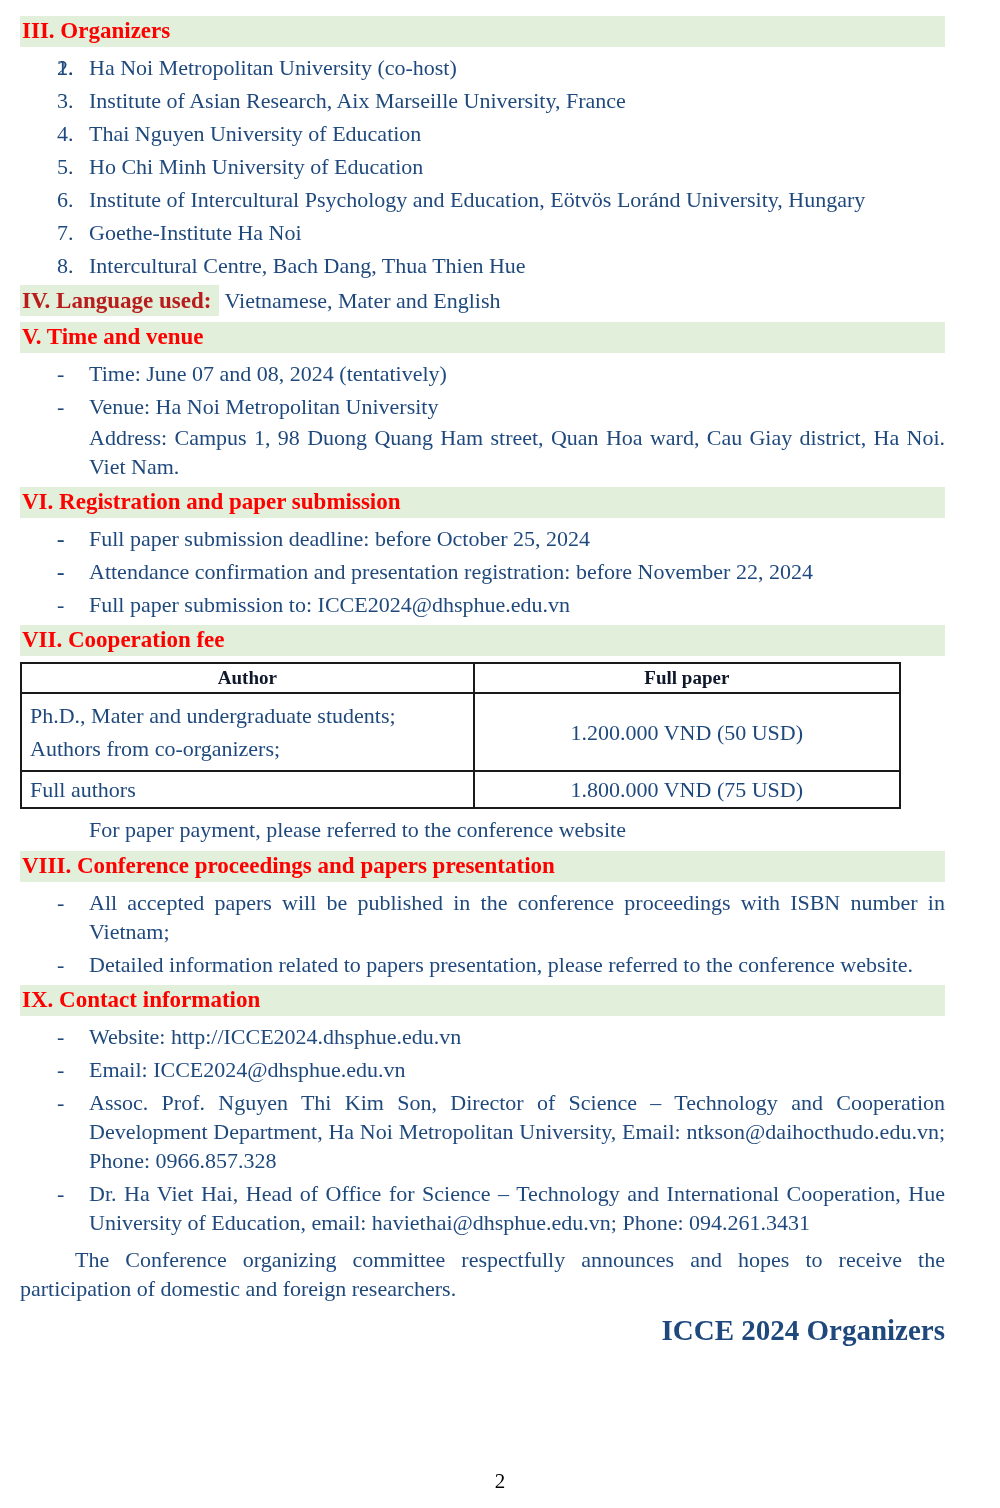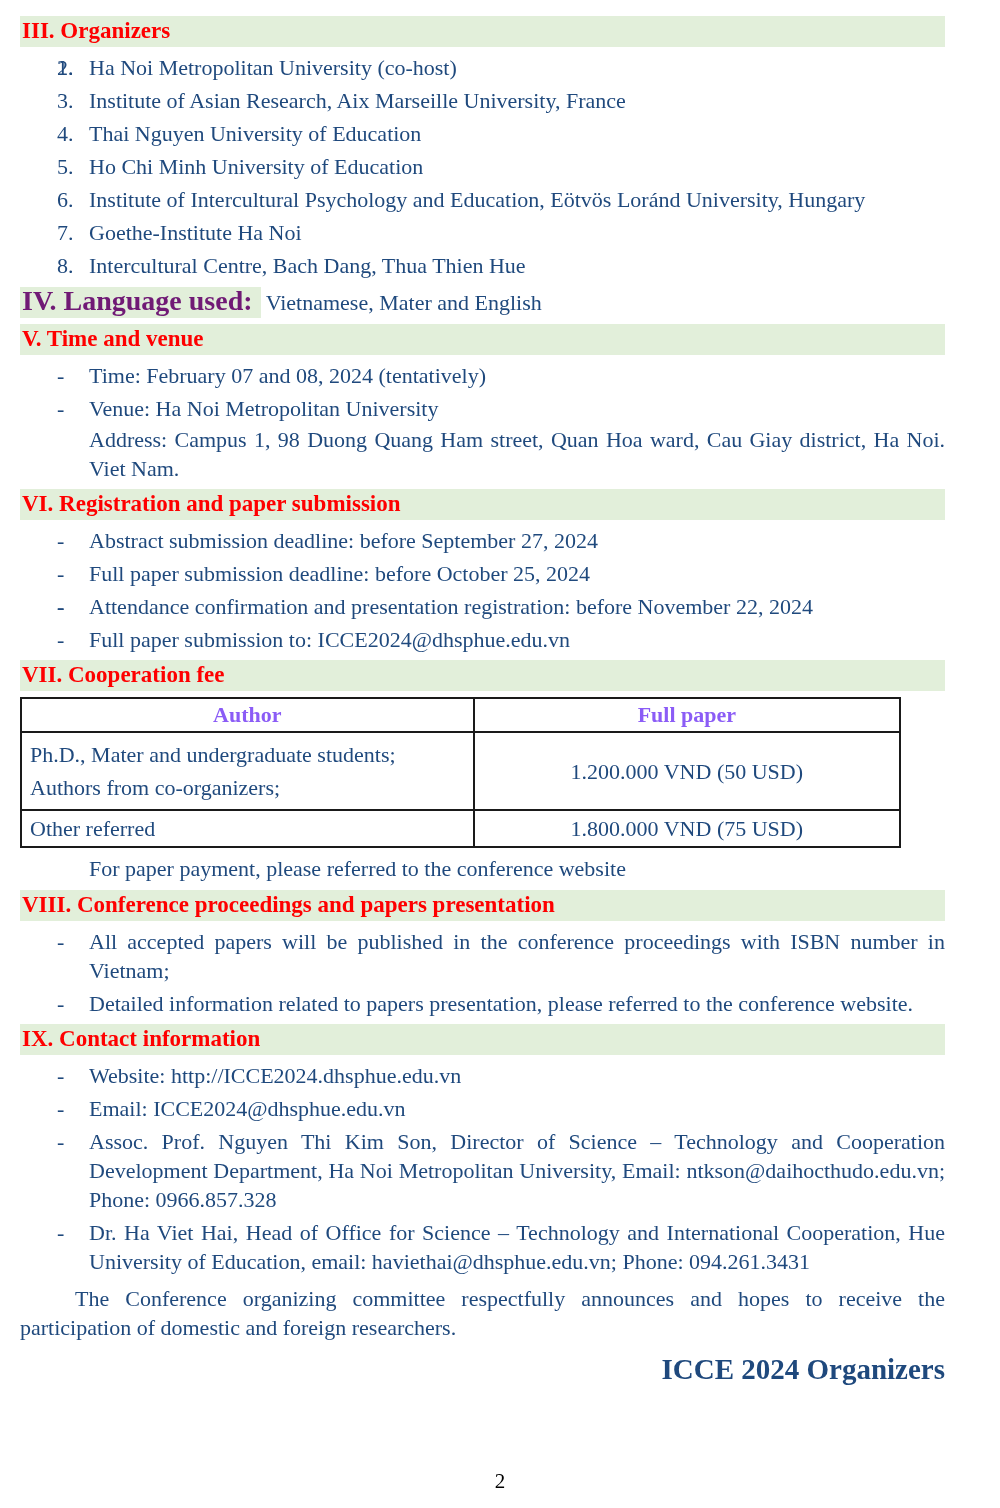--- a/index.html
+++ b/index.html
@@ -29,37 +29,37 @@
     margin:4px 0;
     line-height:29px;
   }
   .li .marker{position:absolute;left:37px;top:0;}
   .just{text-align:justify;}
   .inline-head-line{line-height:30px;margin:4px 0 6px 0;}
   .inline-hl{
     background:#e2efda;
     padding:3px 8px 3px 2px;
   }
-  .redbold{color:#701a75;font-weight:bold;font-size:28px;}
+  .redbold{color:#b91c1c;font-weight:bold;font-size:23px;}
   .sub{margin:2px 0;line-height:29px;}
   .fee-table{
     border-collapse:collapse;
     width:881px;
     margin:4px 0 2px 0;
     table-layout:fixed;
   }
   .fee-table th,.fee-table td{
     border:2px solid #1a1a1a;
     padding:3px 8px;
     vertical-align:middle;
   }
   .fee-table th{
-    font-size:22px;
+    font-size:19px;
     text-align:center;
-    color:#8b5cf6;
+    color:#0f172a;
   }
   .fee-table .col-author{width:51.5%;}
   .fee-table td.author-cell{text-align:left;line-height:29px;}
   .author-cell .aline{margin:4px 0;}
   .fee-table td.fee-cell{text-align:center;line-height:29px;}
   .note-line{padding-left:69px;line-height:30px;margin:6px 0 4px 0;}
   .closing{
     text-indent:55px;
     text-align:justify;
     line-height:29px;
@@ -124,34 +124,33 @@
 
     <div class="inline-head-line">
       <span class="inline-hl"><span class="redbold">IV. Language used:</span></span>
       <span>Vietnamese, Mater and English</span>
     </div>
 
     <div class="hbar">V. Time and venue</div>
     <div class="list">
       <div class="li">
         <span class="marker">-</span>
-        <span>Time: February 07 and 08, 2024 (tentatively)</span>
+        <span>Time: June 07 and 08, 2024 (tentatively)</span>
       </div>
       <div class="li">
         <span class="marker">-</span>
         <div class="sub">Venue: Ha Noi Metropolitan University</div>
         <div class="sub just">Address: Campus 1, 98 Duong Quang Ham street, Quan Hoa ward, Cau Giay district, Ha Noi. Viet Nam.</div>
       </div>
     </div>
 
     <div class="hbar">VI. Registration and paper submission</div>
     <div class="list">
       <div class="li">
         <span class="marker">-</span>
-        <span>Abstract submission deadline: before September 27, 2024</span>
       </div>
       <div class="li">
         <span class="marker">-</span>
         <span>Full paper submission deadline: before October 25, 2024</span>
       </div>
       <div class="li">
         <span class="marker">-</span>
       </div>
       <div class="li">
         <span class="marker">-</span>
@@ -175,21 +174,21 @@
         <th>Full paper</th>
       </tr>
       <tr>
         <td class="author-cell">
           <div class="aline">Ph.D., Mater and undergraduate students;</div>
           <div class="aline">Authors from co-organizers;</div>
         </td>
         <td class="fee-cell">1.200.000 VND (50 USD)</td>
       </tr>
       <tr>
-        <td class="author-cell">Other referred</td>
+        <td class="author-cell">Full authors</td>
         <td class="fee-cell">1.800.000 VND (75 USD)</td>
       </tr>
     </tbody>
       </table>
     <div class="note-line">For paper payment, please referred to the conference website</div>
 
     <div class="hbar">VIII. Conference proceedings and papers presentation</div>
     <div class="list">
       <div class="li just">
         <span class="marker">-</span>

